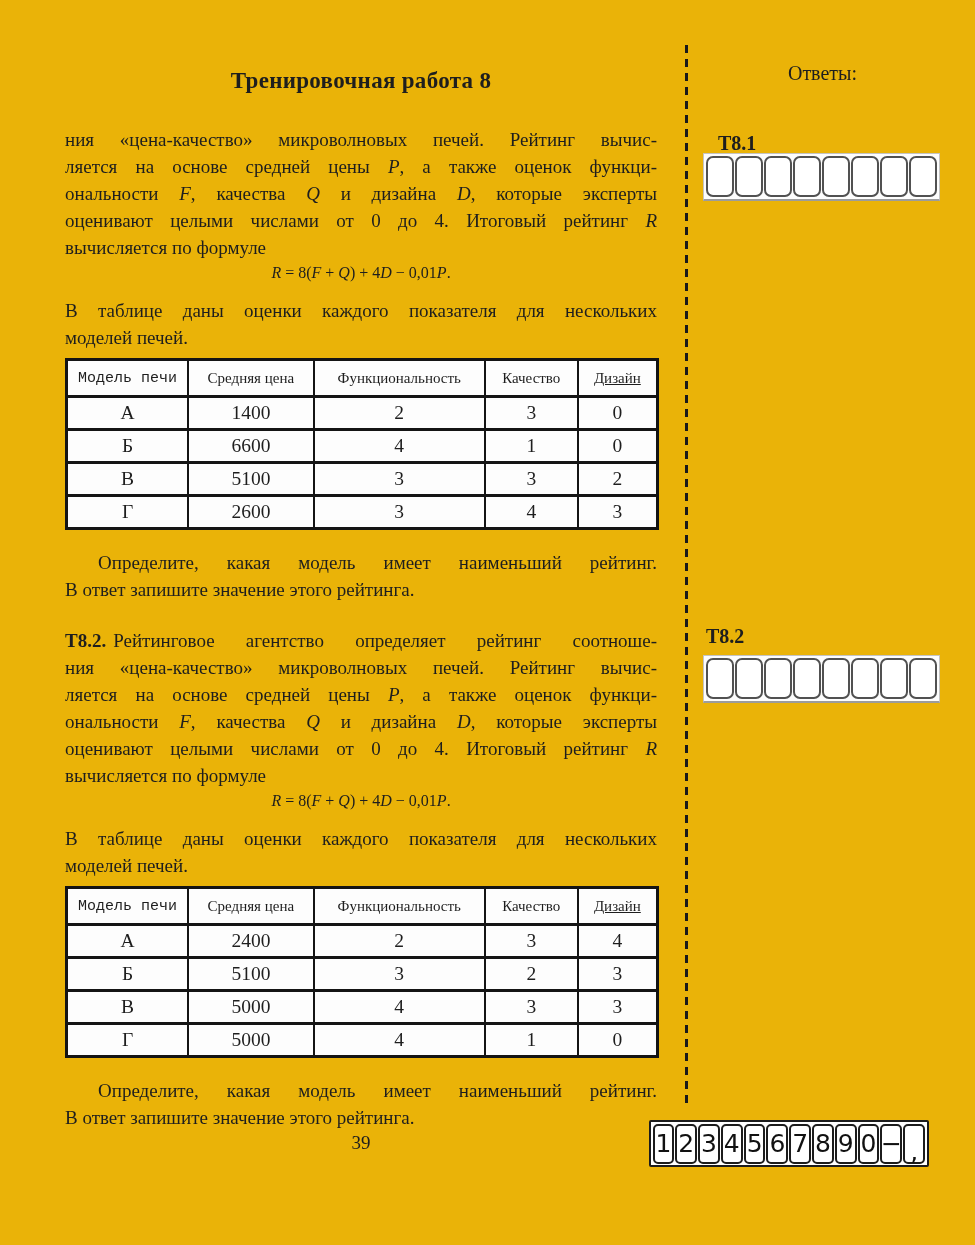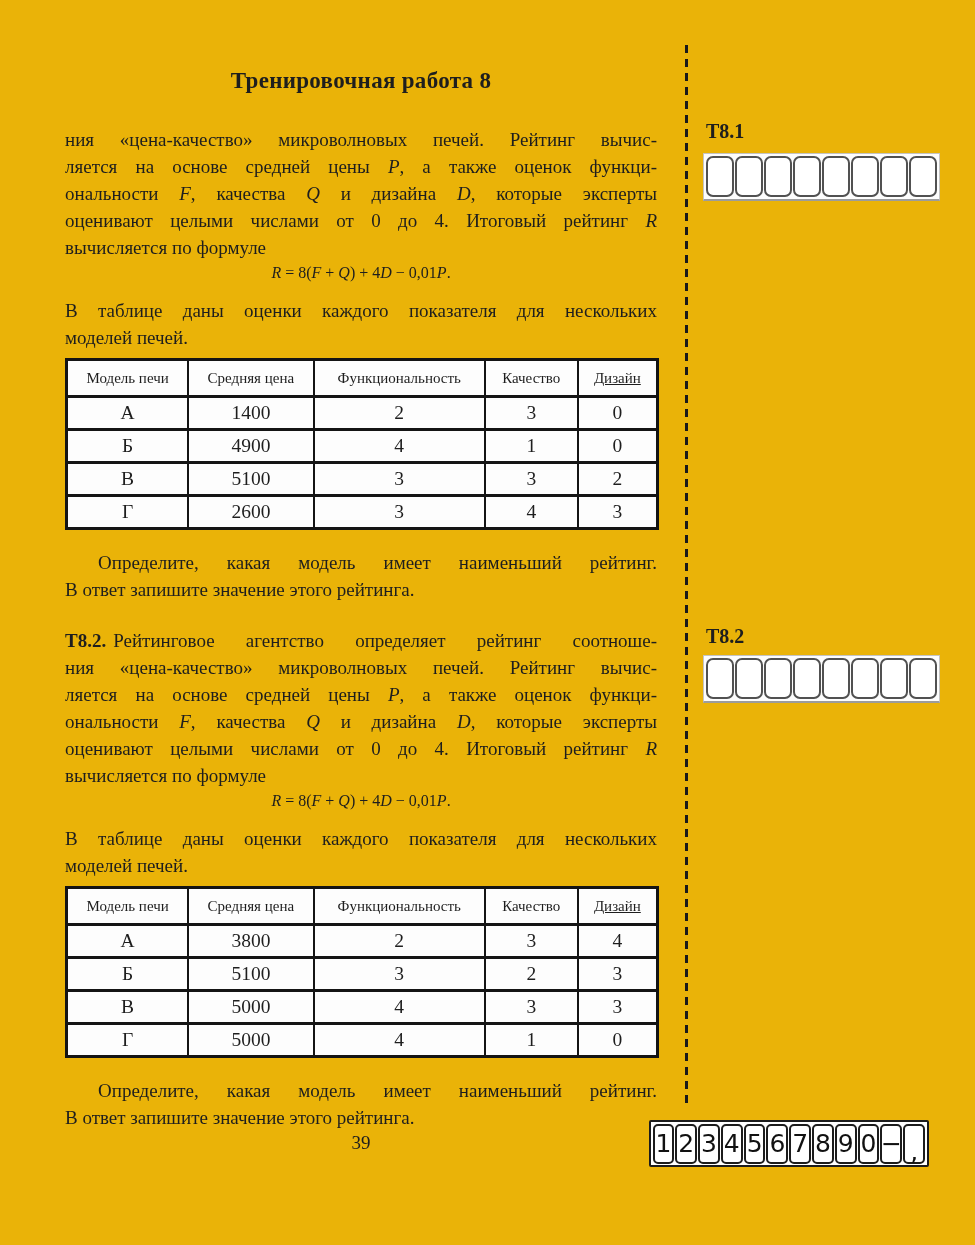--- a/index.html
+++ b/index.html
@@ -22,21 +22,21 @@
 
   
   table.ptable { width:594px; margin-top:7px; margin-bottom:9px;
                  border-collapse:collapse; table-layout:fixed;
                  border:3px solid #141414; }
   table.ptable th, table.ptable td {
       border:2px solid #141414; border-top-width:3px; border-bottom-width:3px;
       text-align:center; vertical-align:middle; background:#fdfdfd; font-weight:normal; }
   table.ptable th { height:37px; font-size:15px; }
   table.ptable td { height:33px; font-size:19.5px; }
-  table.ptable th:nth-child(1) { width:20.6%; }
+  table.ptable th:nth-child(1) { width:20.6%;font-family:Liberation Mono, monospace; }
   table.ptable th:nth-child(2) { width:21.2%; }
   table.ptable th:nth-child(3) { width:29.0%; }
   table.ptable th:nth-child(4) { width:15.7%; }
   table.ptable th:nth-child(5) { width:13.5%;text-decoration:underline; }
   .qline1 { margin-top:19px; text-indent:33px; }
 
   .page-number { left:65px; top:1132px; width:592px; text-align:center; font-size:19px; }
 
   
   .divider { left:685px; top:45px; width:2.5px; height:1062px;
@@ -87,21 +87,21 @@
         <tbody>
           <tr>
             <td>А</td>
             <td>1400</td>
             <td>2</td>
             <td>3</td>
             <td>0</td>
           </tr>
           <tr>
             <td>Б</td>
-            <td>4900</td>
+            <td>6600</td>
             <td>4</td>
             <td>1</td>
             <td>0</td>
           </tr>
           <tr>
             <td>В</td>
             <td>5100</td>
             <td>3</td>
             <td>3</td>
             <td>2</td>
@@ -135,21 +135,21 @@
             <th>Модель печи</th>
             <th>Средняя цена</th>
             <th>Функциональность</th>
             <th>Качество</th>
             <th>Дизайн</th>
           </tr>
         </thead>
         <tbody>
           <tr>
             <td>А</td>
-            <td>3800</td>
+            <td>2400</td>
             <td>2</td>
             <td>3</td>
             <td>4</td>
           </tr>
           <tr>
             <td>Б</td>
             <td>5100</td>
             <td>3</td>
             <td>2</td>
             <td>3</td>
@@ -171,22 +171,23 @@
         </tbody>
       </table>
     <div class="tline qline1">Определите, какая модель имеет наименьший рейтинг.</div>
     <div class="tline last">В ответ запишите значение этого рейтинга.</div>
   </section>
 
   <div class="abs page-number">39</div>
 
   <div class="abs divider"></div>
 
-
-  <div class="abs slot-label" style="top:120px;">Т8.1</div>
+  <div class="abs answers-header">Ответы:</div>
+
+  <div class="abs slot-label" style="top:132px;margin-left:12px;">Т8.1</div>
   <div class="abs answer-grid" style="top:153px;">
       <div class="acell"></div>
       <div class="acell"></div>
       <div class="acell"></div>
       <div class="acell"></div>
       <div class="acell"></div>
       <div class="acell"></div>
       <div class="acell"></div>
       <div class="acell"></div>
     </div>

